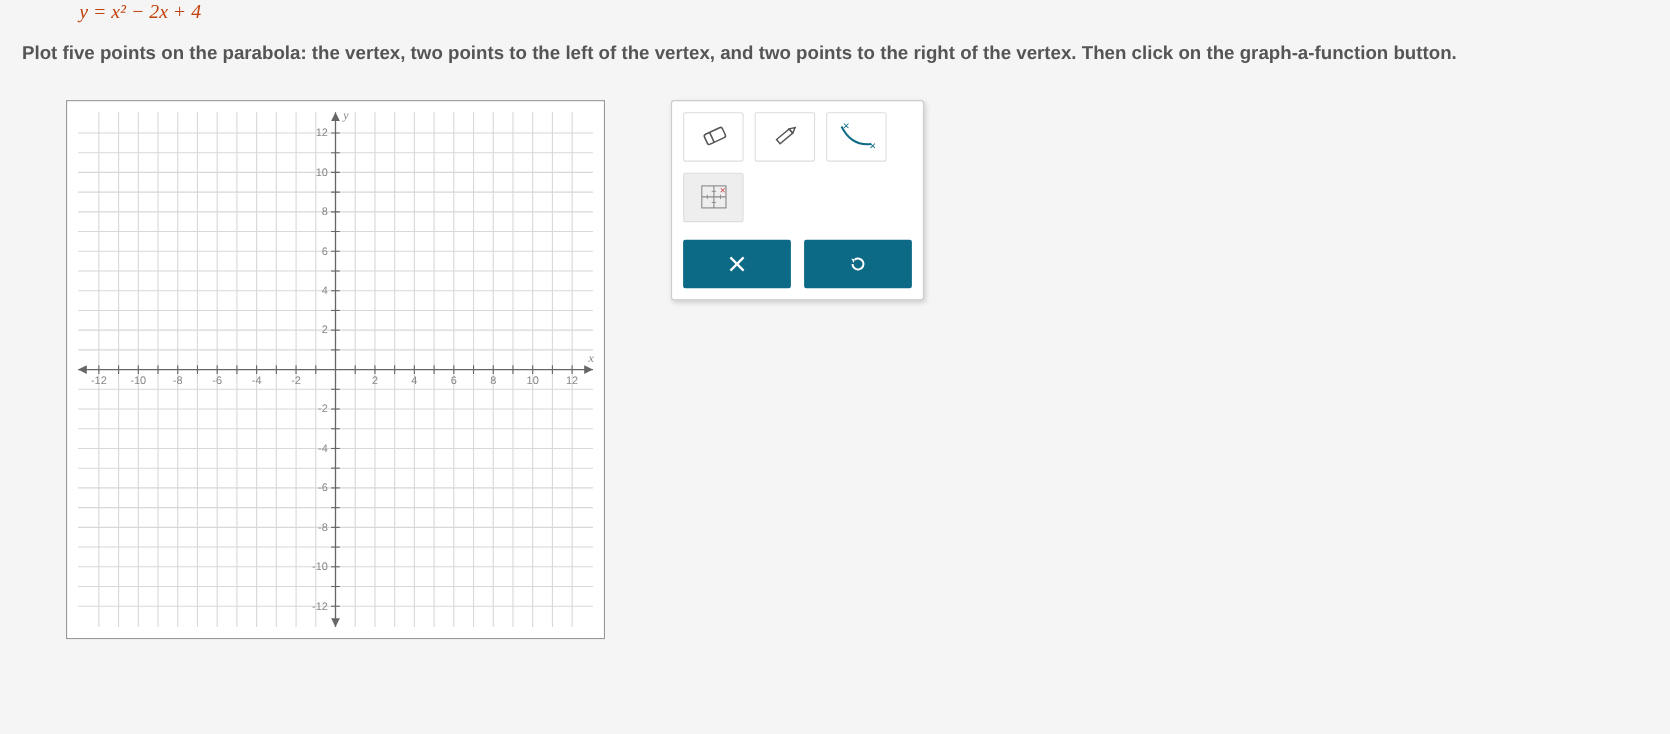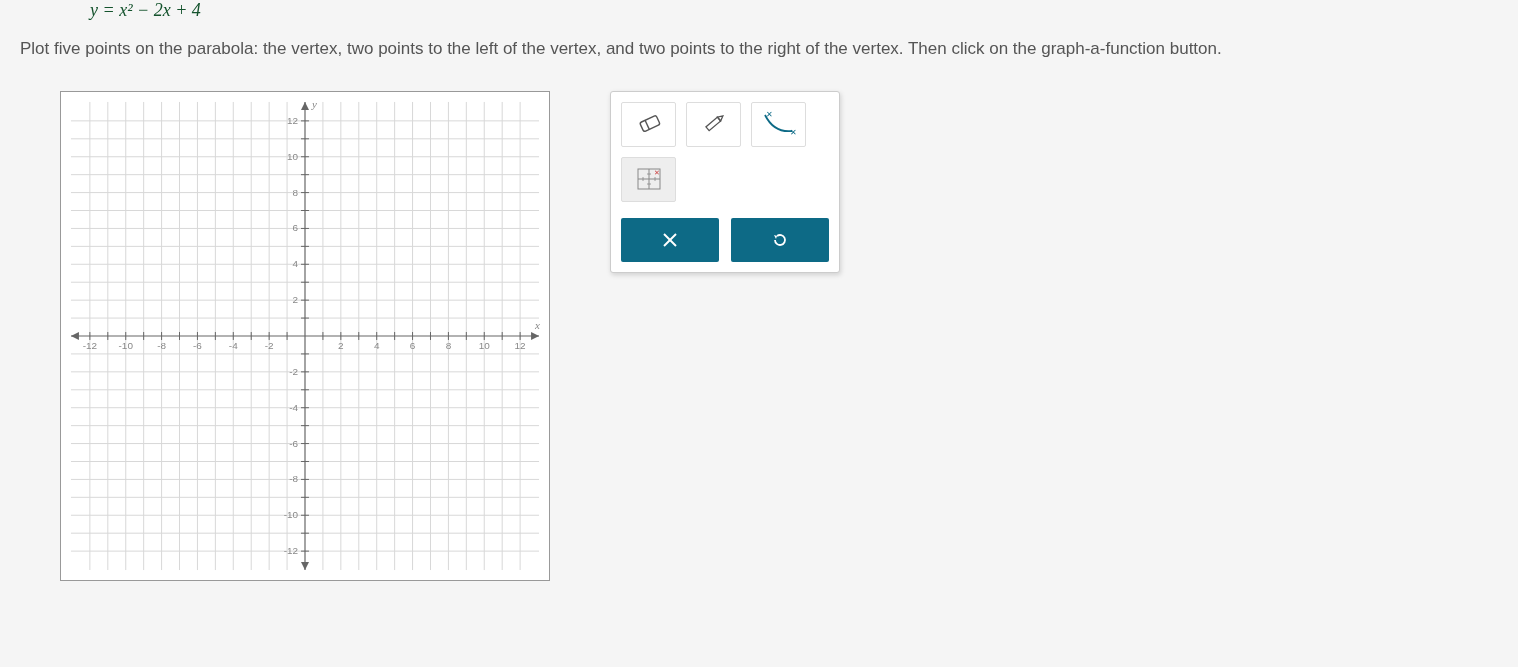--- a/index.html
+++ b/index.html
@@ -8,30 +8,30 @@
       background: #f5f5f5;
       color: #444;
       padding: 0;
       width: 1518px;
       height: 667px;
       overflow: hidden;
     }
     .equation {
       font-family: Georgia, serif;
       font-size: 18px;
-      color: #14532d;
+      color: #c2410c;
       padding: 0 0 8px 72px;
       font-style: italic;
-      margin-left: 18px;
     }
     .instructions {
       font-size: 17px;
       color: #555;
       padding: 8px 30px 10px 20px;
       line-height: 1.4;
+      font-weight: bold;
     }
     .work-area {
       display: flex;
       align-items: flex-start;
       padding: 20px 0 0 60px;
       gap: 60px;
     }
     .graph-container {
       width: 490px;
       height: 490px;

